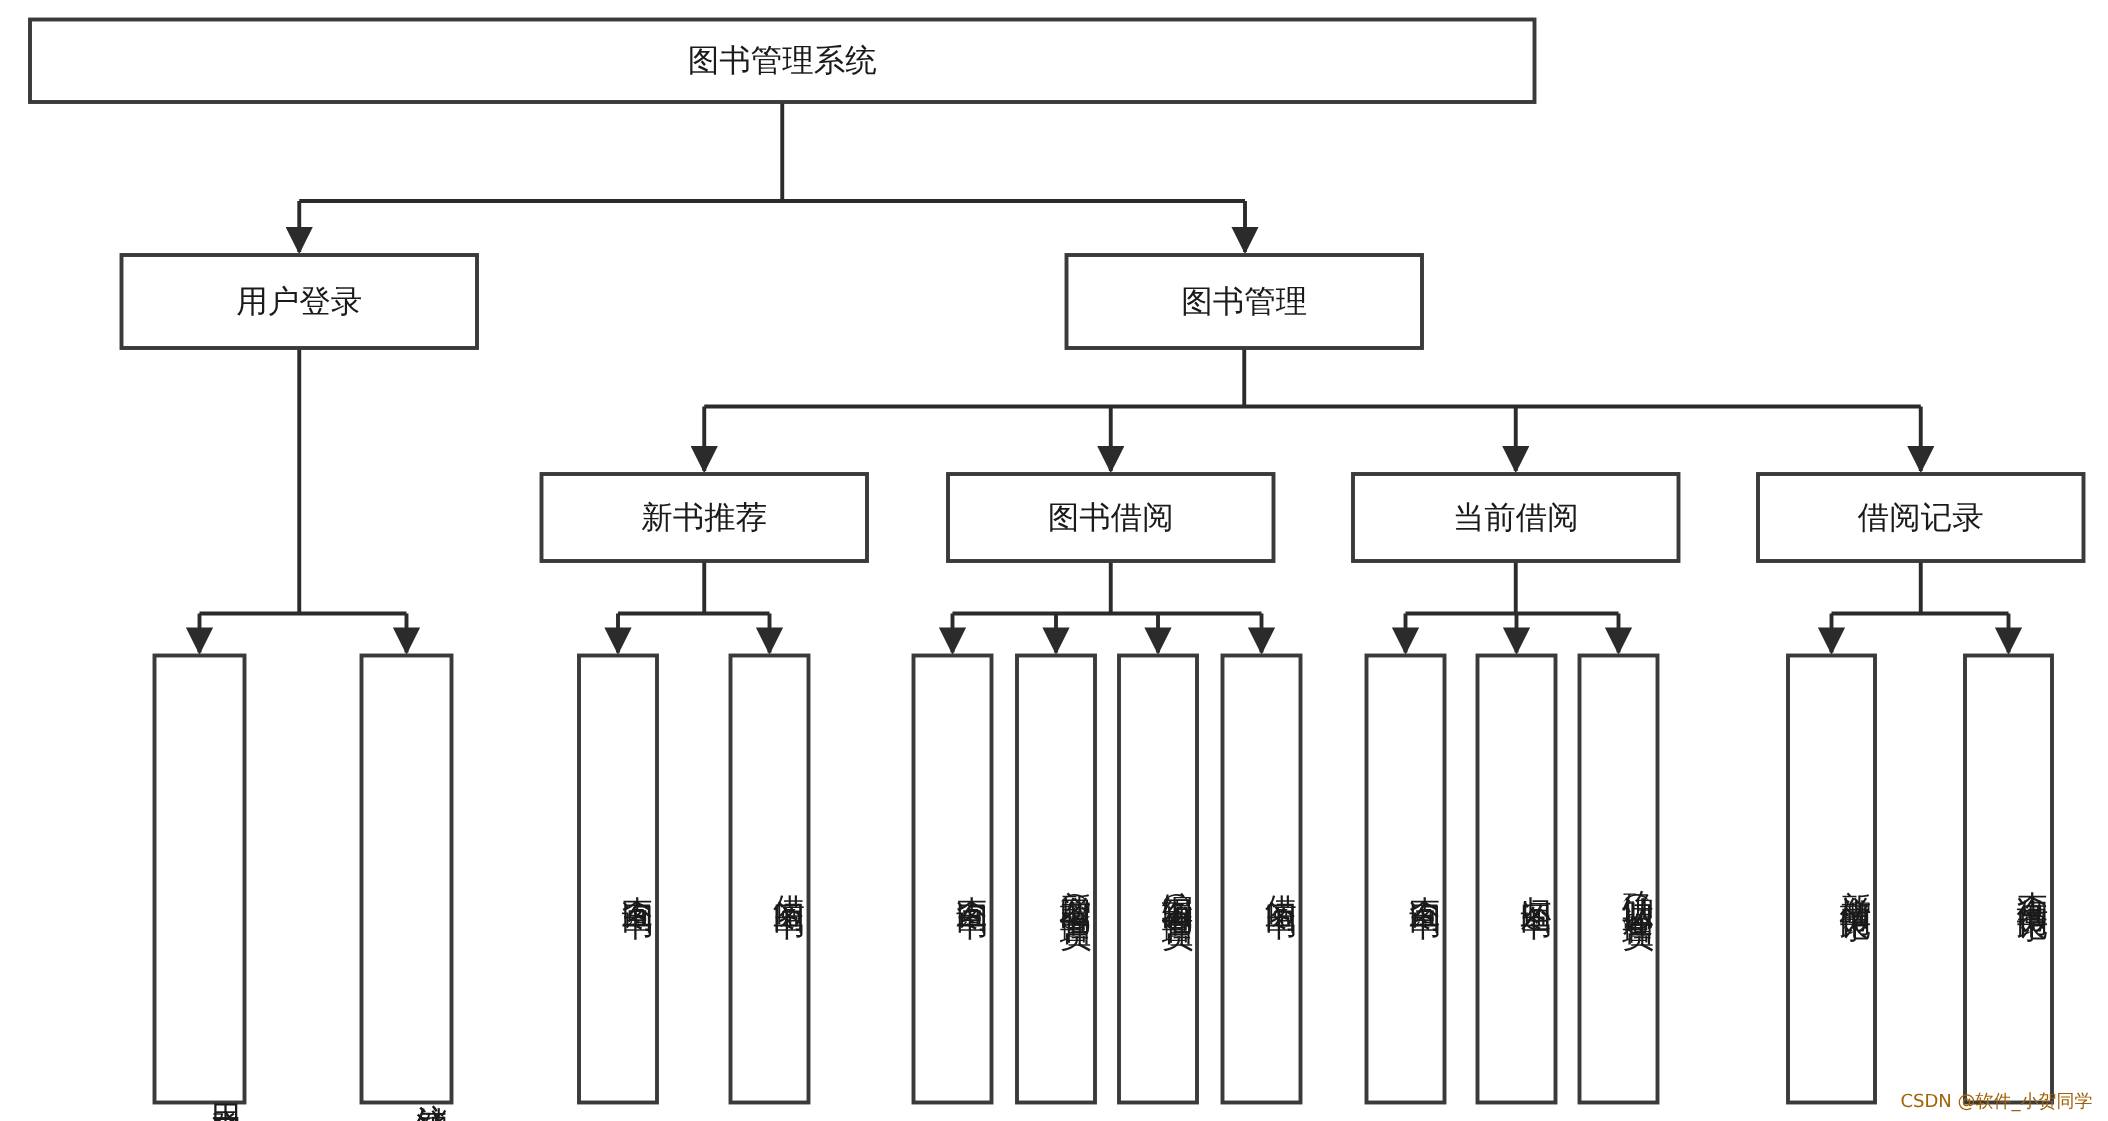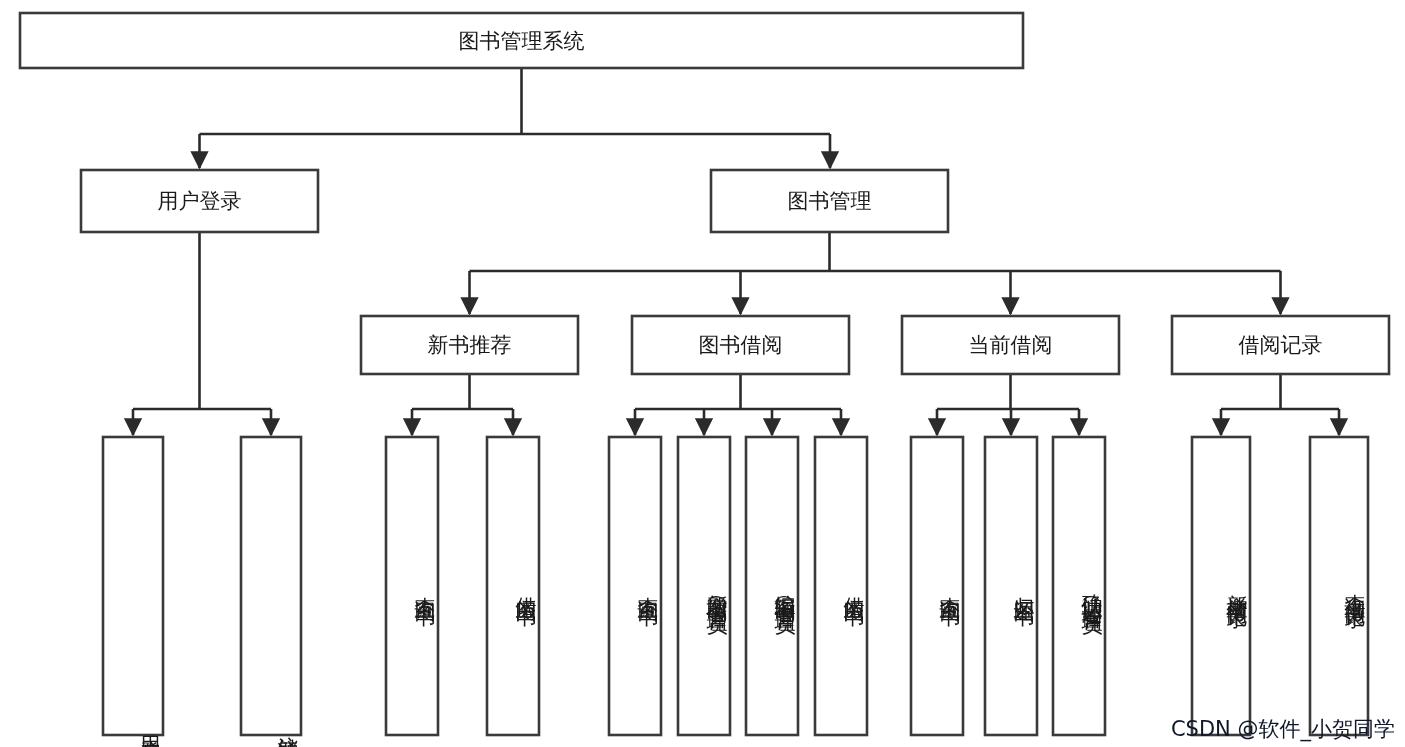--- a/index.html
+++ b/index.html
@@ -58,22 +58,22 @@
     white-space: nowrap;
     text-align: center;
     pointer-events: none;
     user-select: none;
   }
   .watermark {
     position: absolute;
     right: 10px;
     bottom: 4px;
     font-family: "DejaVu Sans", "Liberation Sans", sans-serif;
-    font-size: 21px;
-    color: #0f172a;
+    font-size: 12px;
+    color: #a16207;
     white-space: nowrap;
     user-select: none;
   }
 </style>
 </head>
 <body>
 
 <div id="diagram-root">
 
   <svg id="tree-svg" viewBox="0 0 1405 747">

